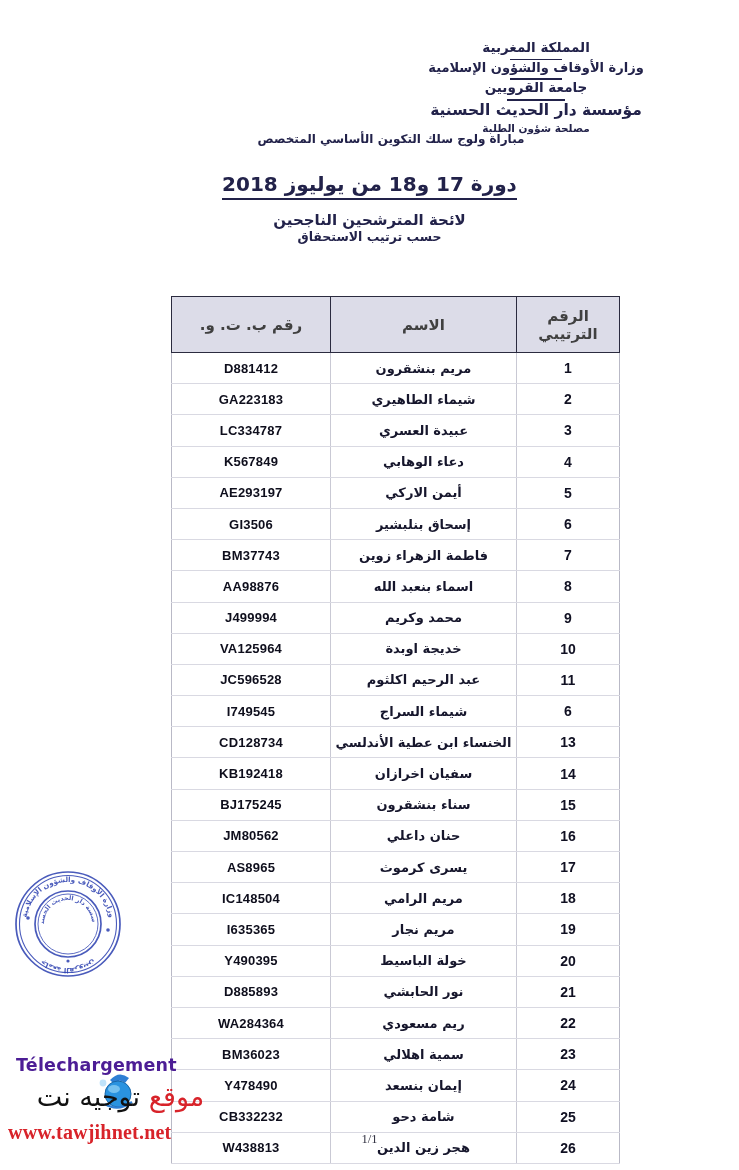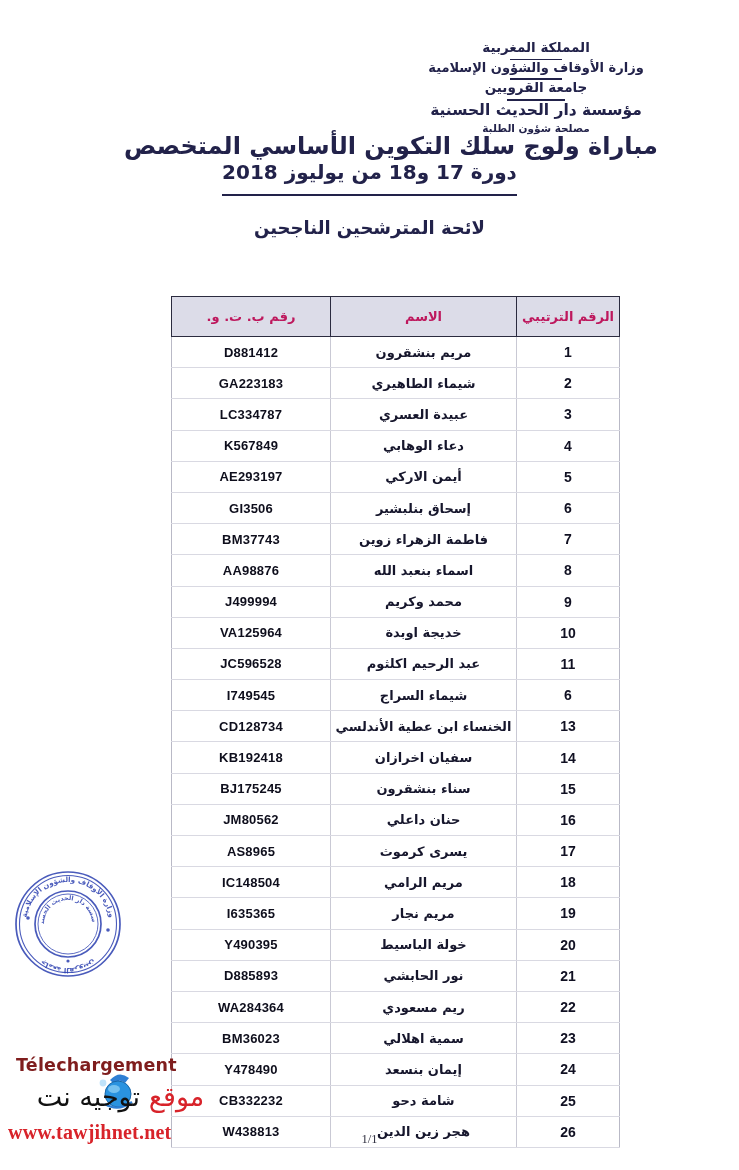--- a/index.html
+++ b/index.html
@@ -62,37 +62,38 @@
     position: absolute;
     top: 132px;
     left: 0;
     width: 739px;
     text-align: center;
     direction: rtl;
     color: #22224a;
   }
   .main-title {
     font-family: "DejaVu Sans", sans-serif;
-    font-size: 24px;
+    font-size: 12px;
     font-weight: 700;
     letter-spacing: .3px;
+    margin-bottom: 26px;
     padding-left: 43px;
   }
   .session-line {
     font-family: "DejaVu Sans", sans-serif;
     font-size: 20px;
     font-weight: 700;
     display: inline-block;
     border-bottom: 2px solid #22224a;
-    padding-bottom: 10px;
-    margin-bottom: 17px;
+    padding-bottom: 2px;
+    margin-bottom: 7px;
   }
   .subtitle {
     font-family: "DejaVu Sans", sans-serif;
-    font-size: 18px;
+    font-size: 15px;
     font-weight: 700;
     margin-top: 4px;
     margin-bottom: 0;
   }
   .criteria {
     font-family: "DejaVu Sans", sans-serif;
     font-size: 12.5px;
     font-weight: 700;
   }
 
@@ -111,25 +112,25 @@
     font-family: "DejaVu Sans", sans-serif;
   }
   table.results col.c-rank { width: 103px; }
   table.results col.c-name { width: 186px; }
   table.results col.c-cin  { width: 159px; }
 
   table.results thead th {
     background: #dcdce8;
     border: 1.6px solid #2b2b3f;
     height: 39px;
-    font-size: 13px;
-    font-weight: 700;
-    color: #be185d;
-    text-align: center;
-    padding: 0 4px;
+    font-size: 15px;
+    font-weight: 700;
+    color: #404040;
+    text-align: center;
+    padding: 8px 4px;
     vertical-align: middle;
   }
   table.results tbody td {
     height: 30.2px;
     border-left: 1px solid #c9c9d4;
     border-right: 1px solid #c9c9d4;
     border-top: 1px solid #d9d9e2;
     border-bottom: 1px solid #d9d9e2;
     text-align: center;
     vertical-align: middle;
@@ -194,21 +195,21 @@
     direction: ltr;
     pointer-events: none;
   }
   .wm-telechargement {
     position: absolute;
     left: 16px;
     top: 0px;
     font-family: "DejaVu Sans", sans-serif;
     font-size: 17.5px;
     font-weight: 700;
-    color: #7f1d1d;
+    color: #4c1d95;
     letter-spacing: .2px;
   }
   .wm-ar {
     position: absolute;
     left: 8px;
     top: 26px;
     width: 225px;
     text-align: center;
     font-family: "DejaVu Sans", sans-serif;
     font-size: 27px;
@@ -257,20 +258,21 @@
         <span class="rule w3"></span>
       </div>
     <div class="doc-header-line hline hl-4">مؤسسة دار الحديث الحسنية</div>
     <div class="doc-header-line hline hl-5">مصلحة شؤون الطلبة</div>
   </div>
 
   <div class="title-block">
     <div class="main-title">مباراة ولوج سلك التكوين الأساسي المتخصص</div>
     <div><span class="session-line">دورة 17 و18 من يوليوز 2018</span></div>
     <div class="subtitle">لائحة المترشحين الناجحين</div>
+    <div class="criteria">حسب ترتيب الاستحقاق</div>
   </div>
 
   <div class="table-wrap">
     <table class="results">
       <colgroup>
         <col class="c-rank">
           <col class="c-name">
           <col class="c-cin">
       </colgroup>
       <thead>

